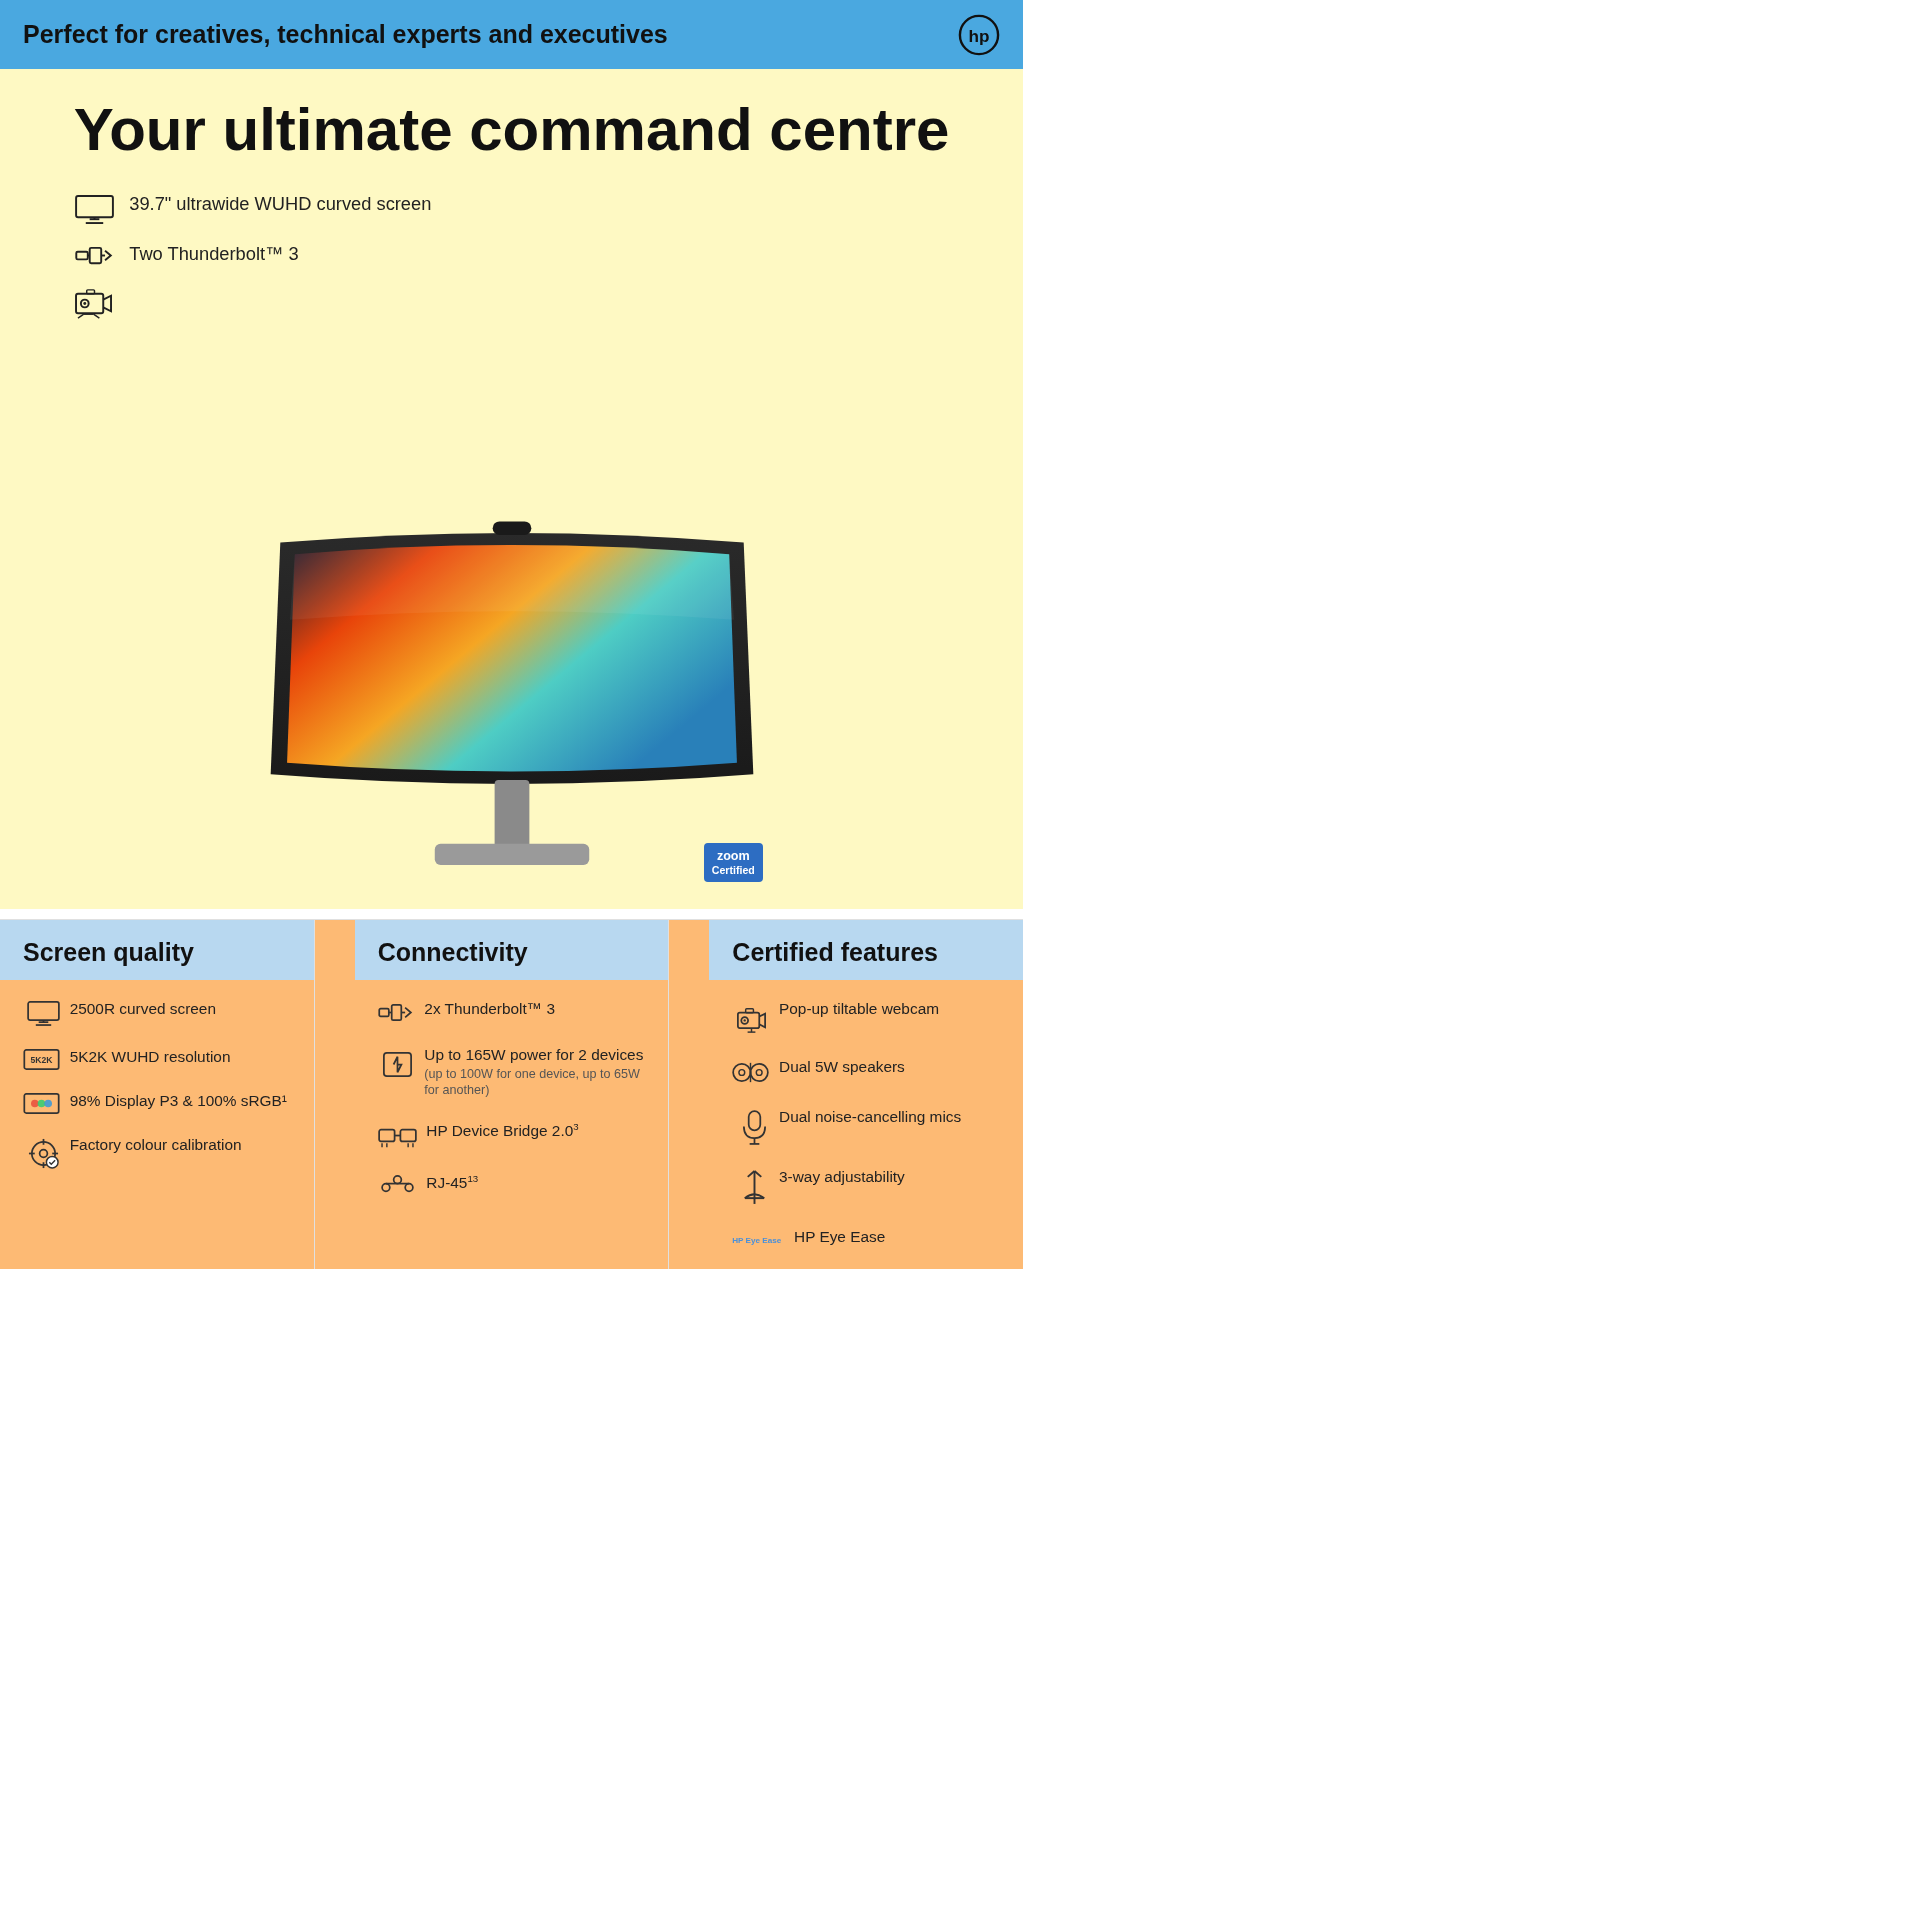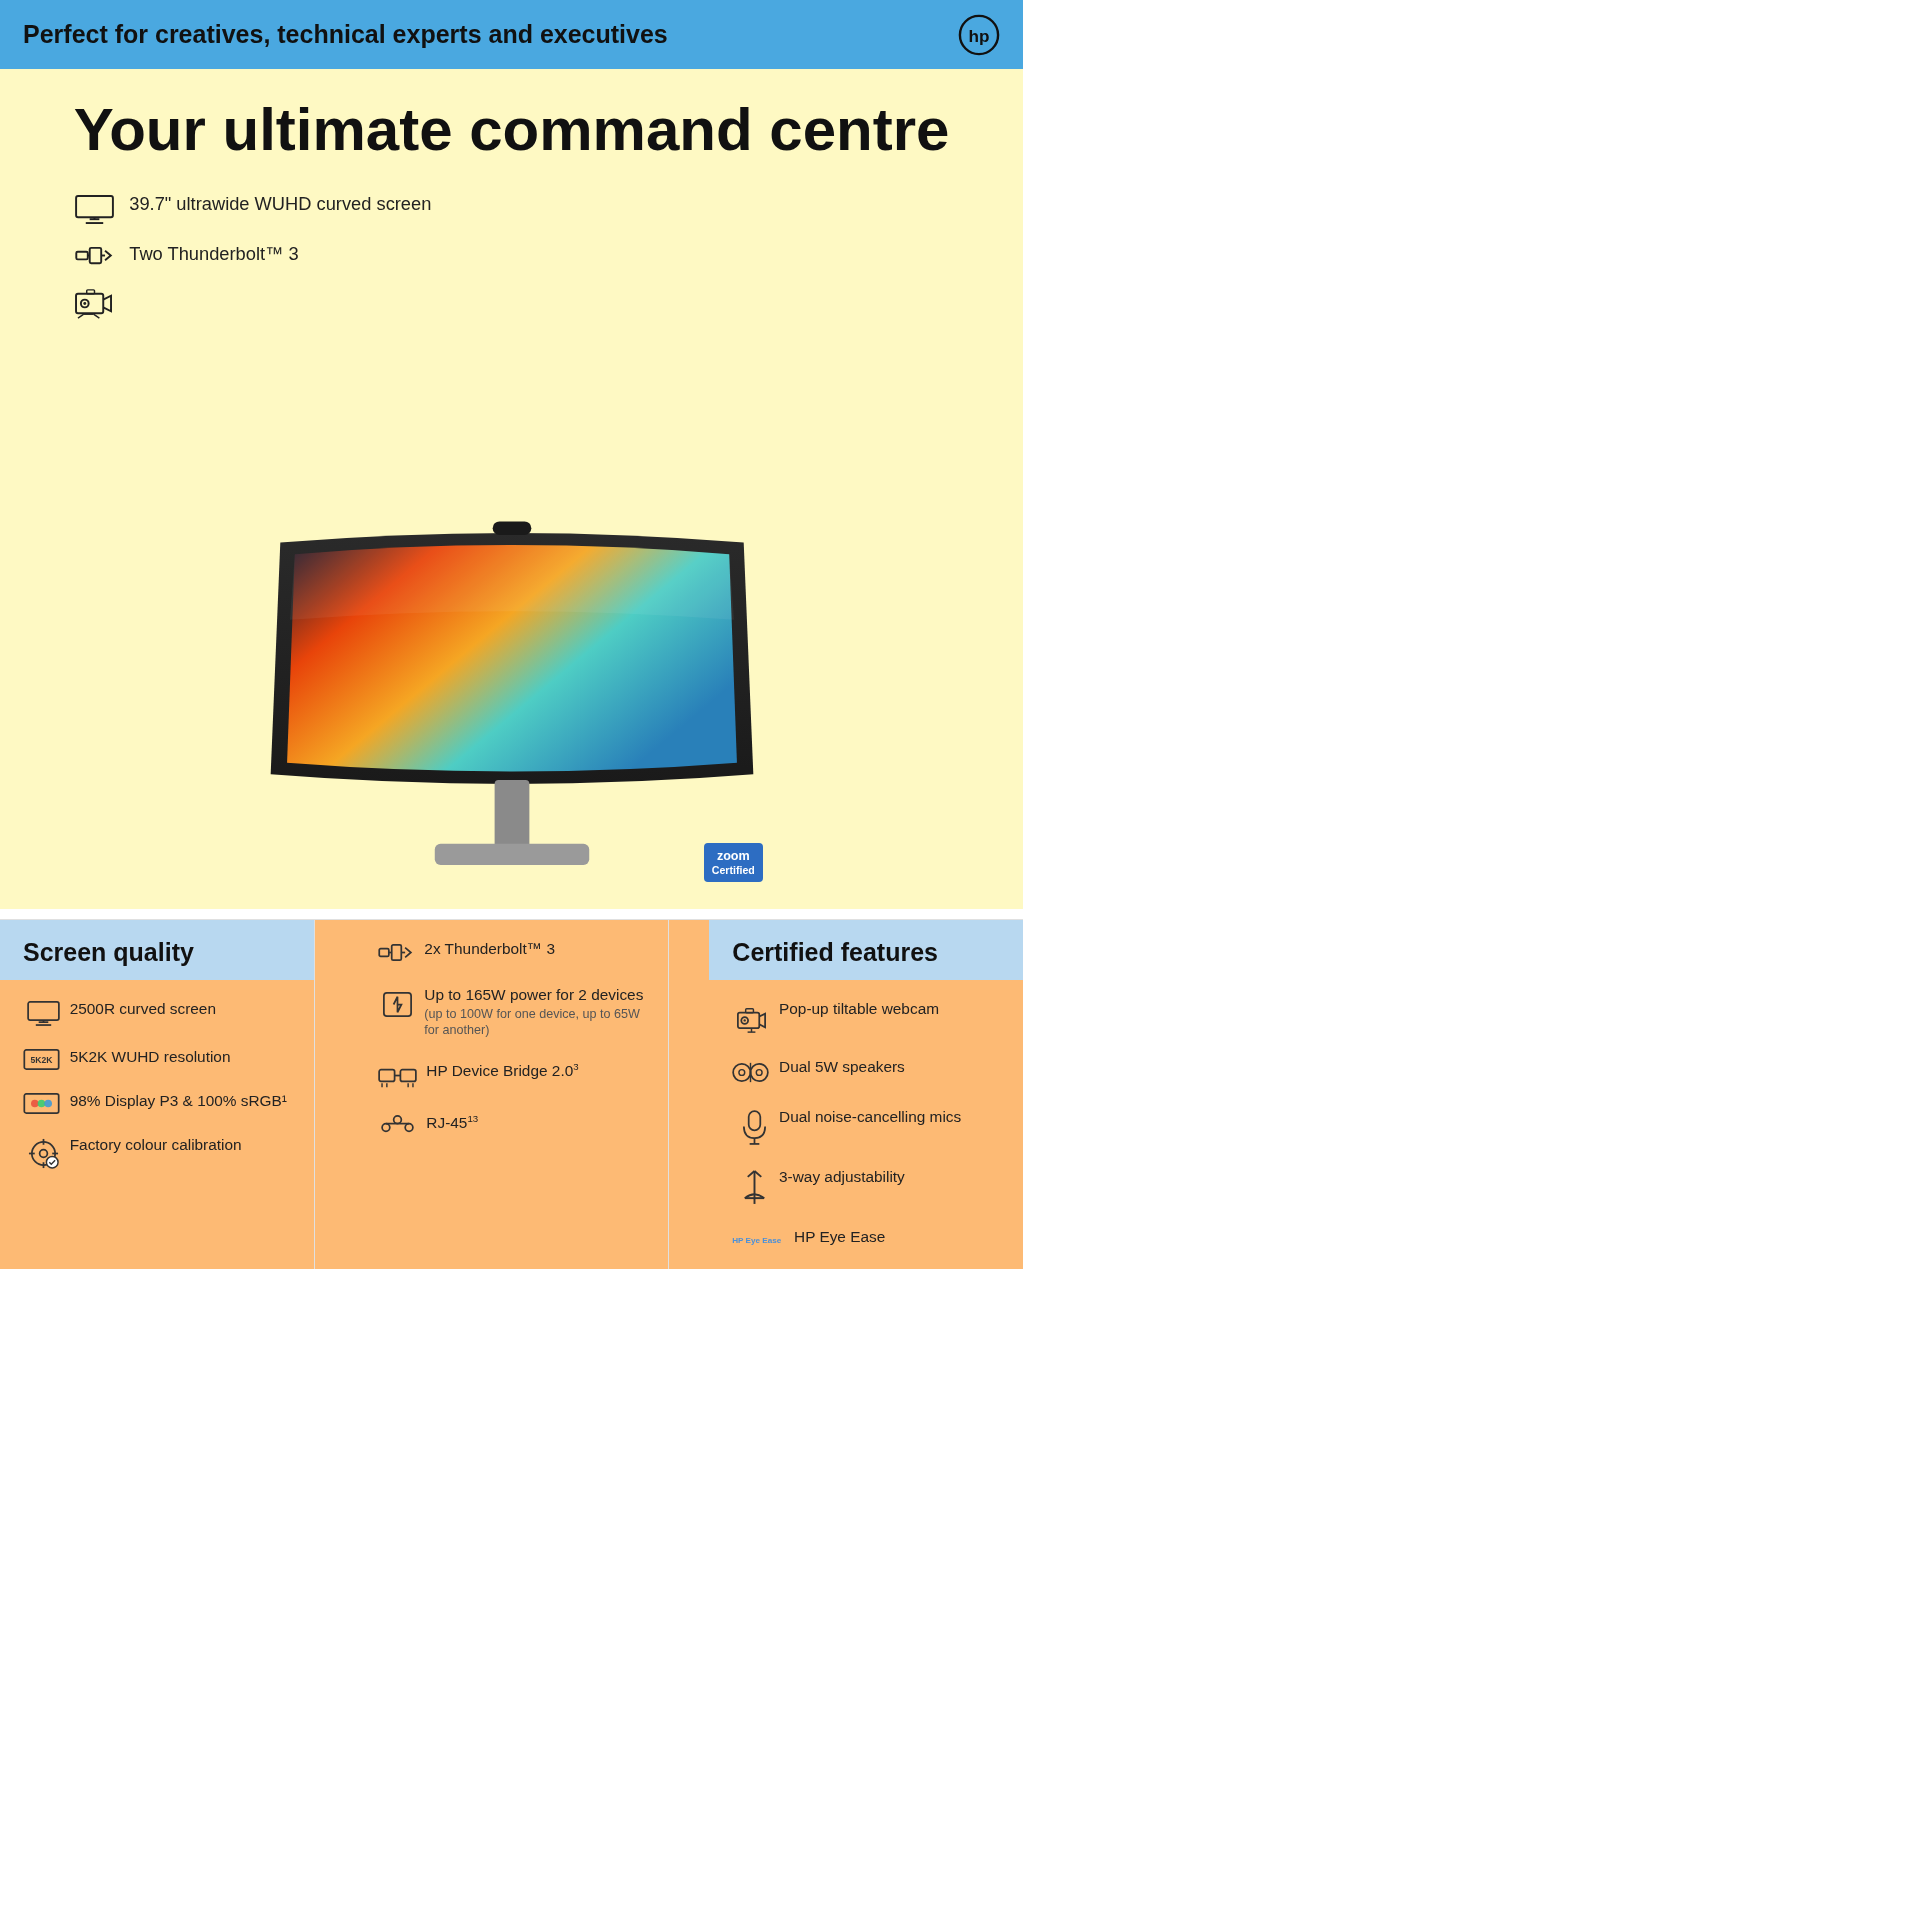--- a/index.html
+++ b/index.html
@@ -301,20 +301,21 @@
             <polyline points="23,26 25,28 29,24" stroke="#333" stroke-width="1.5" fill="none"></polyline>
           </svg>
         </span>
         <span class="spec-text">Factory colour calibration</span>
       </div>
 
     </div>
   </div>
 
   <div class="specs-col">
+    <div class="specs-col-header">Connectivity</div>
     <div class="specs-col-body">
 
       <div class="spec-item">
         <span class="spec-icon">
           <svg width="37" height="23" viewBox="0 0 38 24" fill="none">
             <rect x="1" y="8" width="10" height="8" rx="1.5" stroke="#333" stroke-width="1.8" fill="none"></rect>
             <rect x="14" y="4" width="10" height="16" rx="1.5" stroke="#333" stroke-width="1.8" fill="none"></rect>
             <line x1="11" y1="12" x2="14" y2="12" stroke="#333" stroke-width="1.8"></line>
             <line x1="24" y1="12" x2="28" y2="12" stroke="#333" stroke-width="1.8"></line>
             <polyline points="28,7 34,12 28,17" stroke="#333" stroke-width="1.8" fill="none"></polyline>

